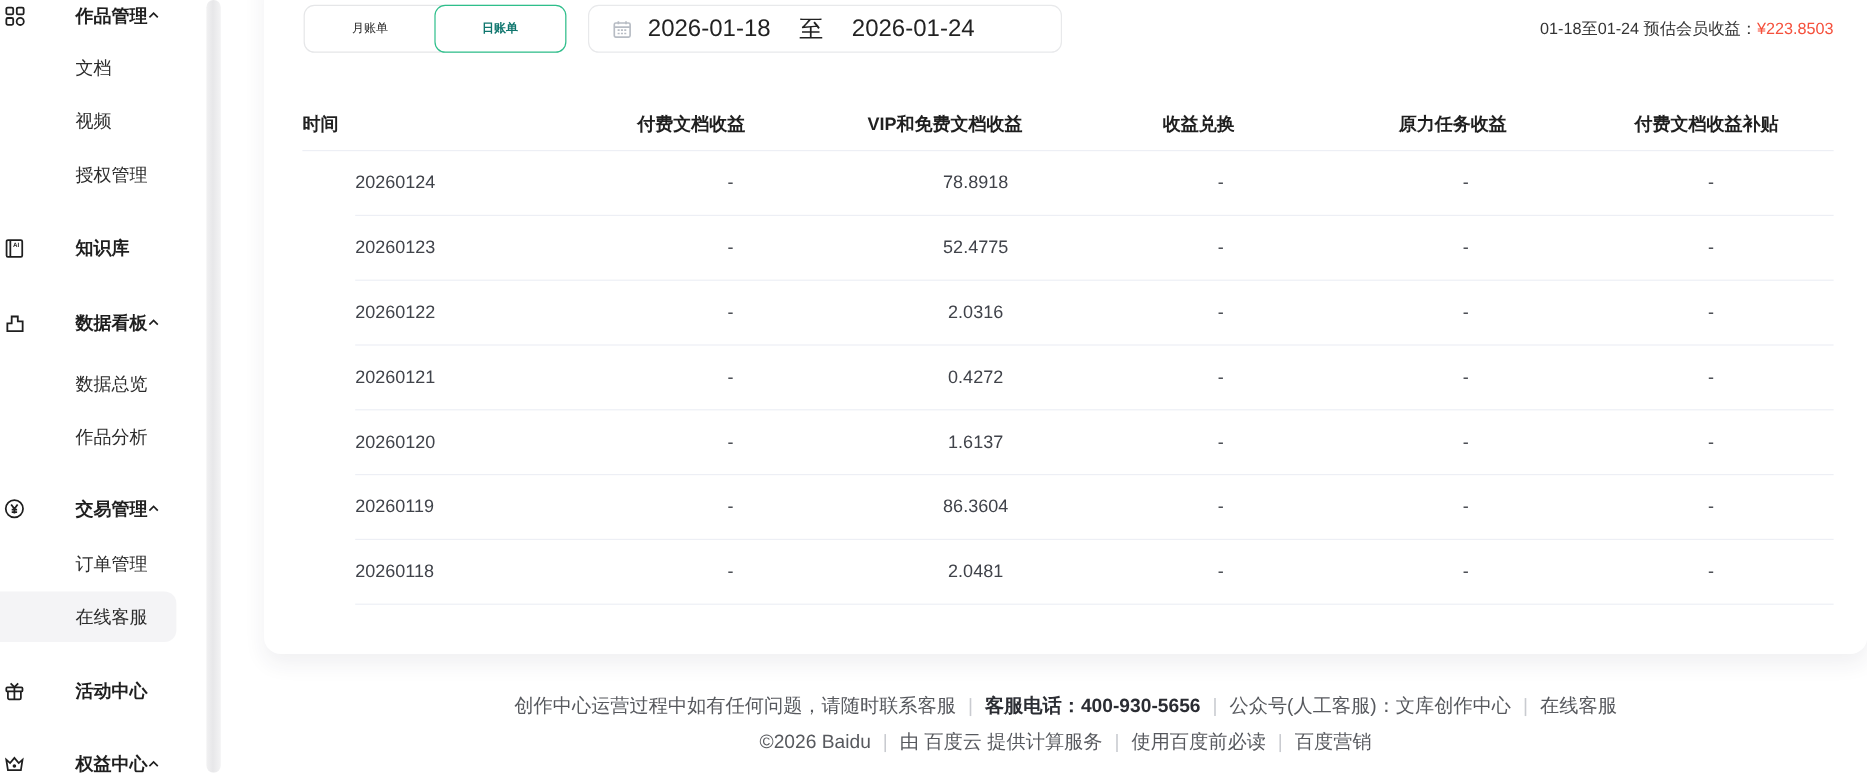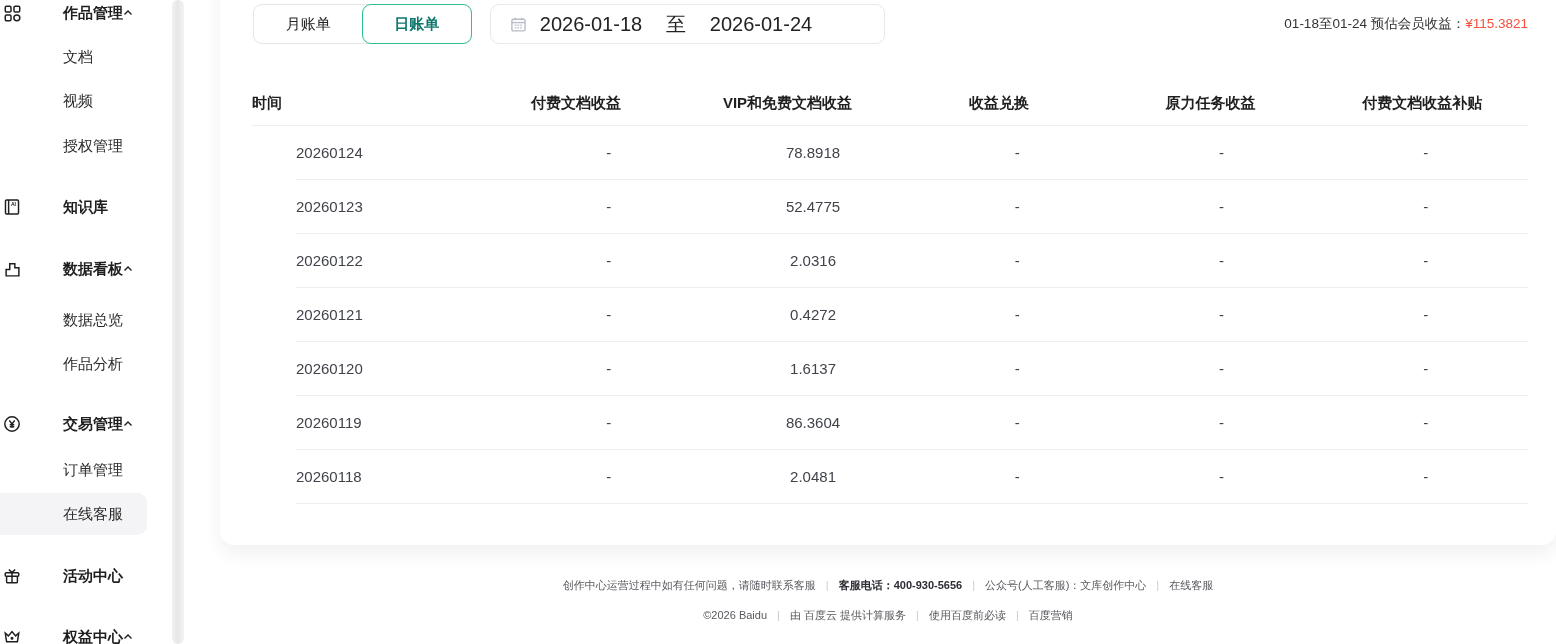--- a/index.html
+++ b/index.html
@@ -23,41 +23,41 @@
 
   
   .card { position:absolute; left:220px; top:-24px; right:0; height:569px; background:#fff;
     border-radius:0 0 14px 14px; box-shadow:0 8px 18px rgba(40,45,70,.07);
     padding:28px 28px 0 32px; }
 
   .filters { position:relative; height:40px; }
   .seg { position:absolute; left:1px; top:0; width:219px; height:40px;
     border:1px solid #e5e6e8; border-radius:9px; display:flex; background:#fff; }
   .seg-btn { flex:1; display:flex; align-items:center; justify-content:center;
-    font-size:15px; color:#222; cursor:pointer; border-radius:9px; }
+    font-size:10px; color:#222; cursor:pointer; border-radius:9px; }
   .seg-btn.selected { margin:-1px; border:1px solid #2ebf8b; color:#0f766e; font-weight:600; background:#fff; }
   .datepicker { position:absolute; left:238px; top:0; width:395px; height:40px;
     border:1px solid #e8e9eb; border-radius:9px; background:#fff;
     display:flex; align-items:center; font-size:20px; color:#222; cursor:pointer; }
   .cal-icon { margin-left:19px; color:#b7bcc4; display:flex; }
   .dp-date { width:128px; text-align:center; }
   .dp-to { width:42px; text-align:center; color:#222; }
   .summary { position:absolute; right:0; top:11px; font-size:13.5px; color:#333; white-space:nowrap; }
   .summary .money { color:#f5503c; }
 
   
   .table { margin-top:38px; }
   .trow { display:flex; align-items:center; border-bottom:1px solid #edeff5; }
   .thead { height:44px; font-size:15px; color:#1f1f1f; font-weight:600; border-bottom:1px solid #edeff5; display:flex; align-items:center; }
   .tbody-row { height:54px; font-size:15px; color:#40434a;margin-left:44px; }
   .col1 { width:17.1%; text-align:left; }
   .col2,.col3,.col4,.col5,.col6 { width:16.58%; text-align:center; }
 
   
-  .footer { position:absolute; left:220px; right:0; text-align:center; font-size:11px; color:#57595e; }
+  .footer { position:absolute; left:220px; right:0; text-align:center; font-size:16px; color:#57595e; }
   .footer-1 { top:578px; }
   .footer-2 { top:608px; }
   .footer .divider { color:#c9cbd0; margin:0 10px; }
   .footer .strong { font-weight:700; color:#2b2d33; }
   .footer span { white-space:nowrap; }
   a.flink { color:#57595e; text-decoration:none; cursor:pointer; }
 
   svg { display:block; }
 </style>
 </head>
@@ -194,21 +194,21 @@
             <line x1="4.4" y1="8.6" x2="11.6" y2="8.6" stroke-dasharray="1.6 1"></line>
             <line x1="4.4" y1="11.2" x2="11.6" y2="11.2" stroke-dasharray="1.6 1"></line>
           </svg>
         </span>
         <span class="dp-date">2026-01-18</span>
         <span class="dp-to">至</span>
         <span class="dp-date">2026-01-24</span>
       </div>
 
       <div class="summary">
-        <span>01-18至01-24 预估会员收益：</span><span class="money">¥115.3821</span>
+        <span>01-18至01-24 预估会员收益：</span><span class="money">¥223.8503</span>
       </div>
     </div>
 
     <div class="table">
       <div class="thead">
         <div class="col1">时间</div>
         <div class="col2">付费文档收益</div>
         <div class="col3">VIP和免费文档收益</div>
         <div class="col4">收益兑换</div>
         <div class="col5">原力任务收益</div>

